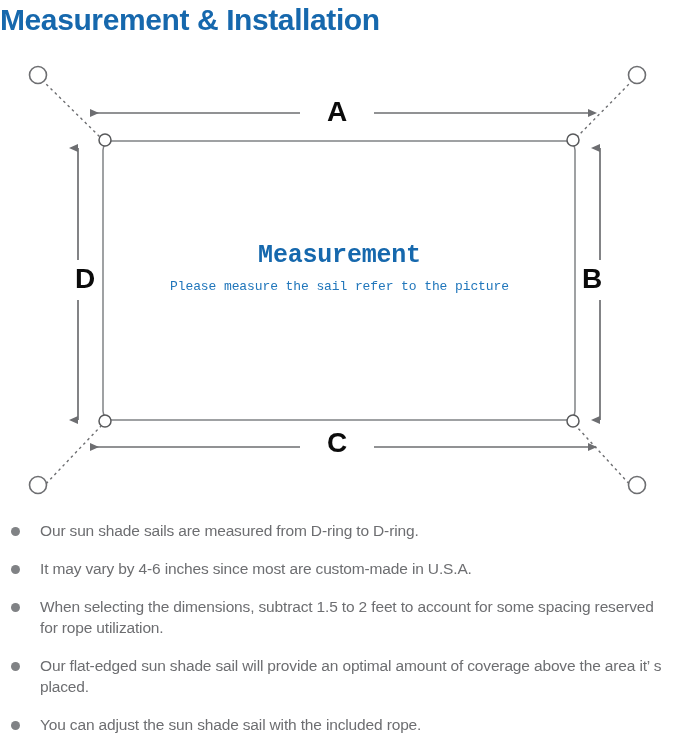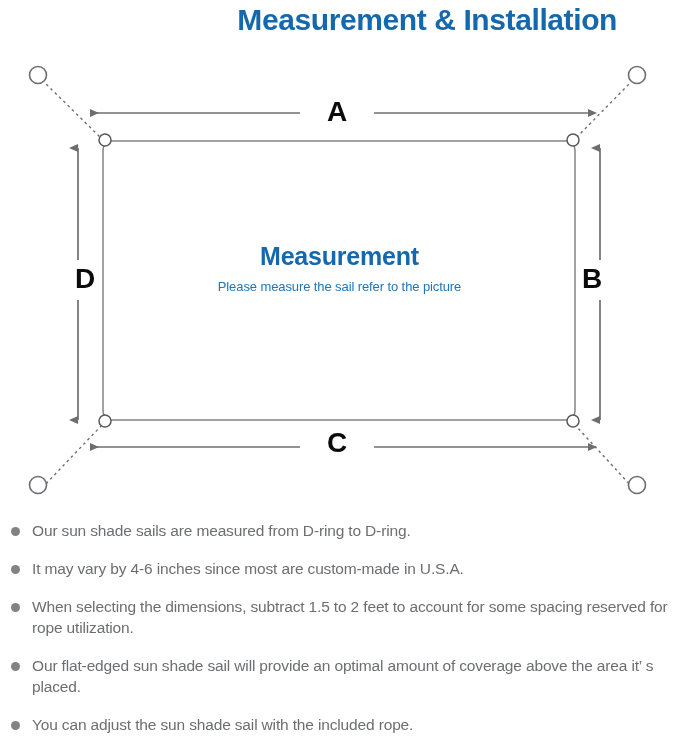--- a/index.html
+++ b/index.html
@@ -15,21 +15,21 @@
     color: #58595b;
     overflow: hidden;
   }
 
   
   #page-title {
     position: absolute;
     left: 0;
     top: 0;
     width: 617px;
-    text-align: right;
+    text-align: left;
     font-size: 30px;
     font-weight: bold;
     letter-spacing: -0.4px;
     color: #1668ad;
     line-height: 40px;
     white-space: nowrap;
   }
 
   
   #diagram {
@@ -44,20 +44,21 @@
   }
 
   
   .caption-block {
     position: absolute;
     left: 0;
     top: 192px;
     width: 679px;
     text-align: center;
     pointer-events: none;
+    font-family: Liberation Mono, monospace;
   }
   .caption-main {
     font-size: 25px;
     font-weight: bold;
     color: #1668ad;
     line-height: 32px;
     letter-spacing: -0.2px;
   }
   .caption-sub {
     font-size: 13px;
@@ -84,21 +85,21 @@
 
   
   #notes {
     position: absolute;
     left: 0;
     top: 520px;
     width: 679px;
   }
   .note-row {
     position: relative;
-    padding-left: 32px;
+    padding-left: 40px;
     padding-right: 8px;
     margin-bottom: 17px;
     font-size: 15.5px;
     line-height: 21px;
     color: #6d6e71;
     letter-spacing: -0.15px;
   }
   .note-bullet {
     position: absolute;
     left: 11px;

